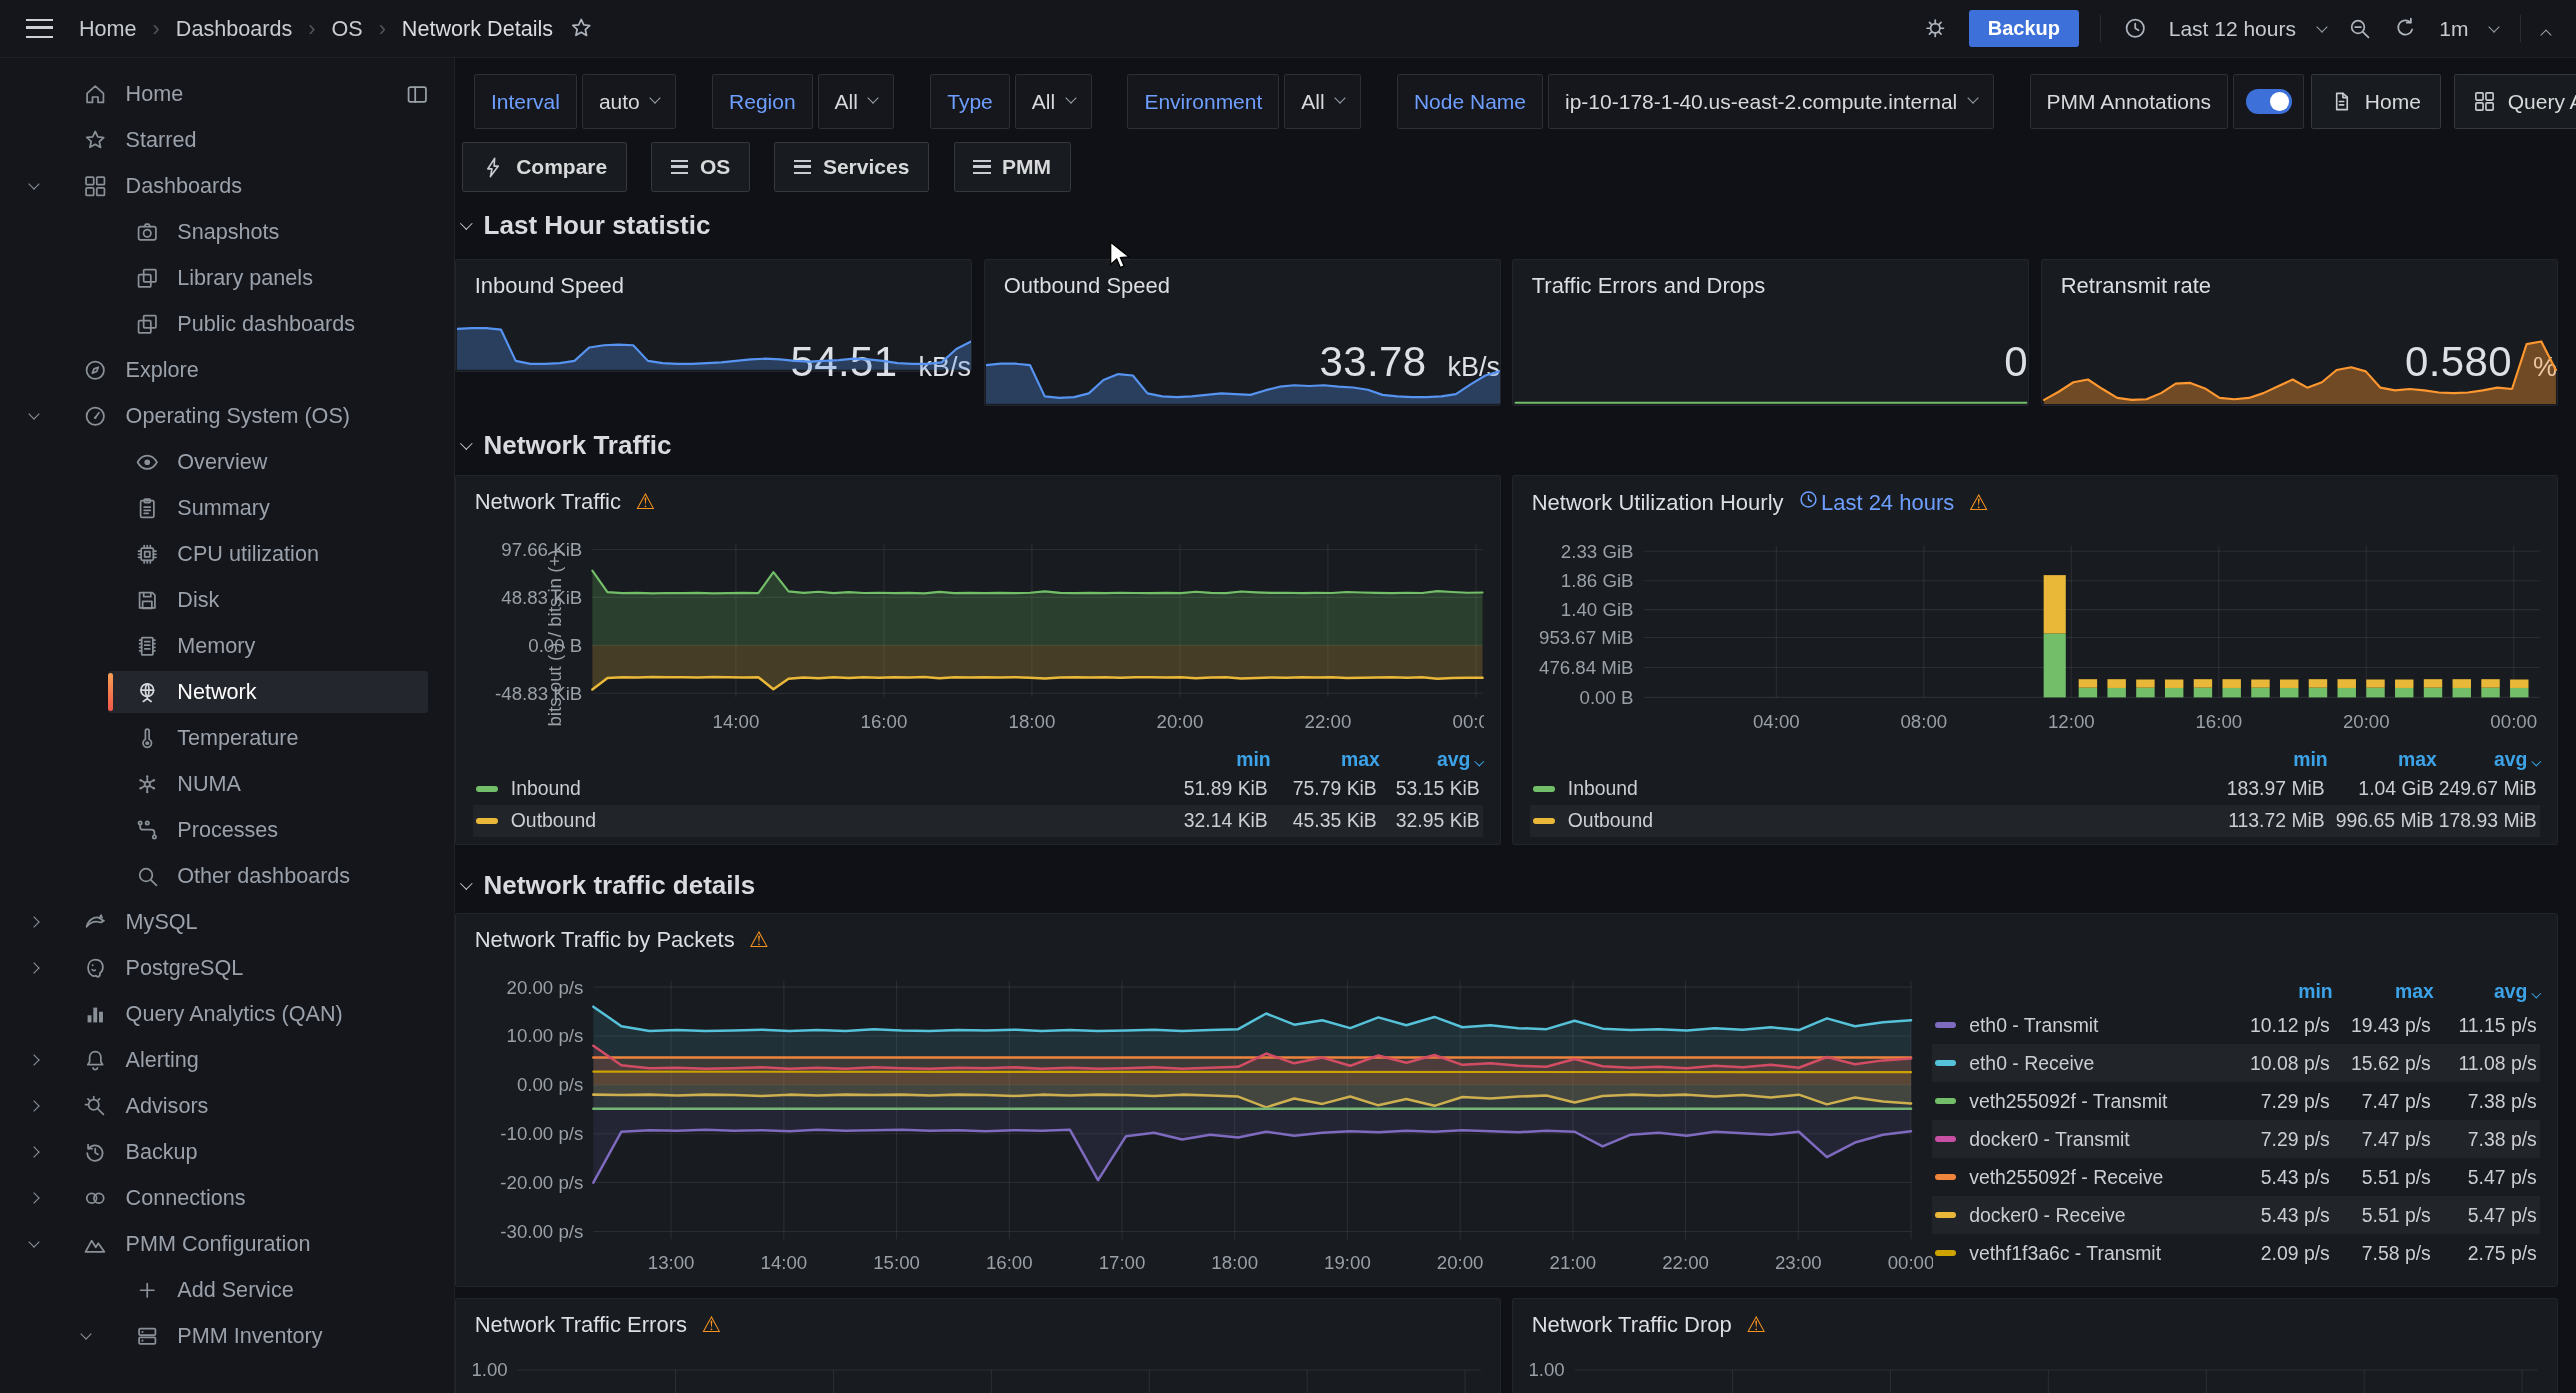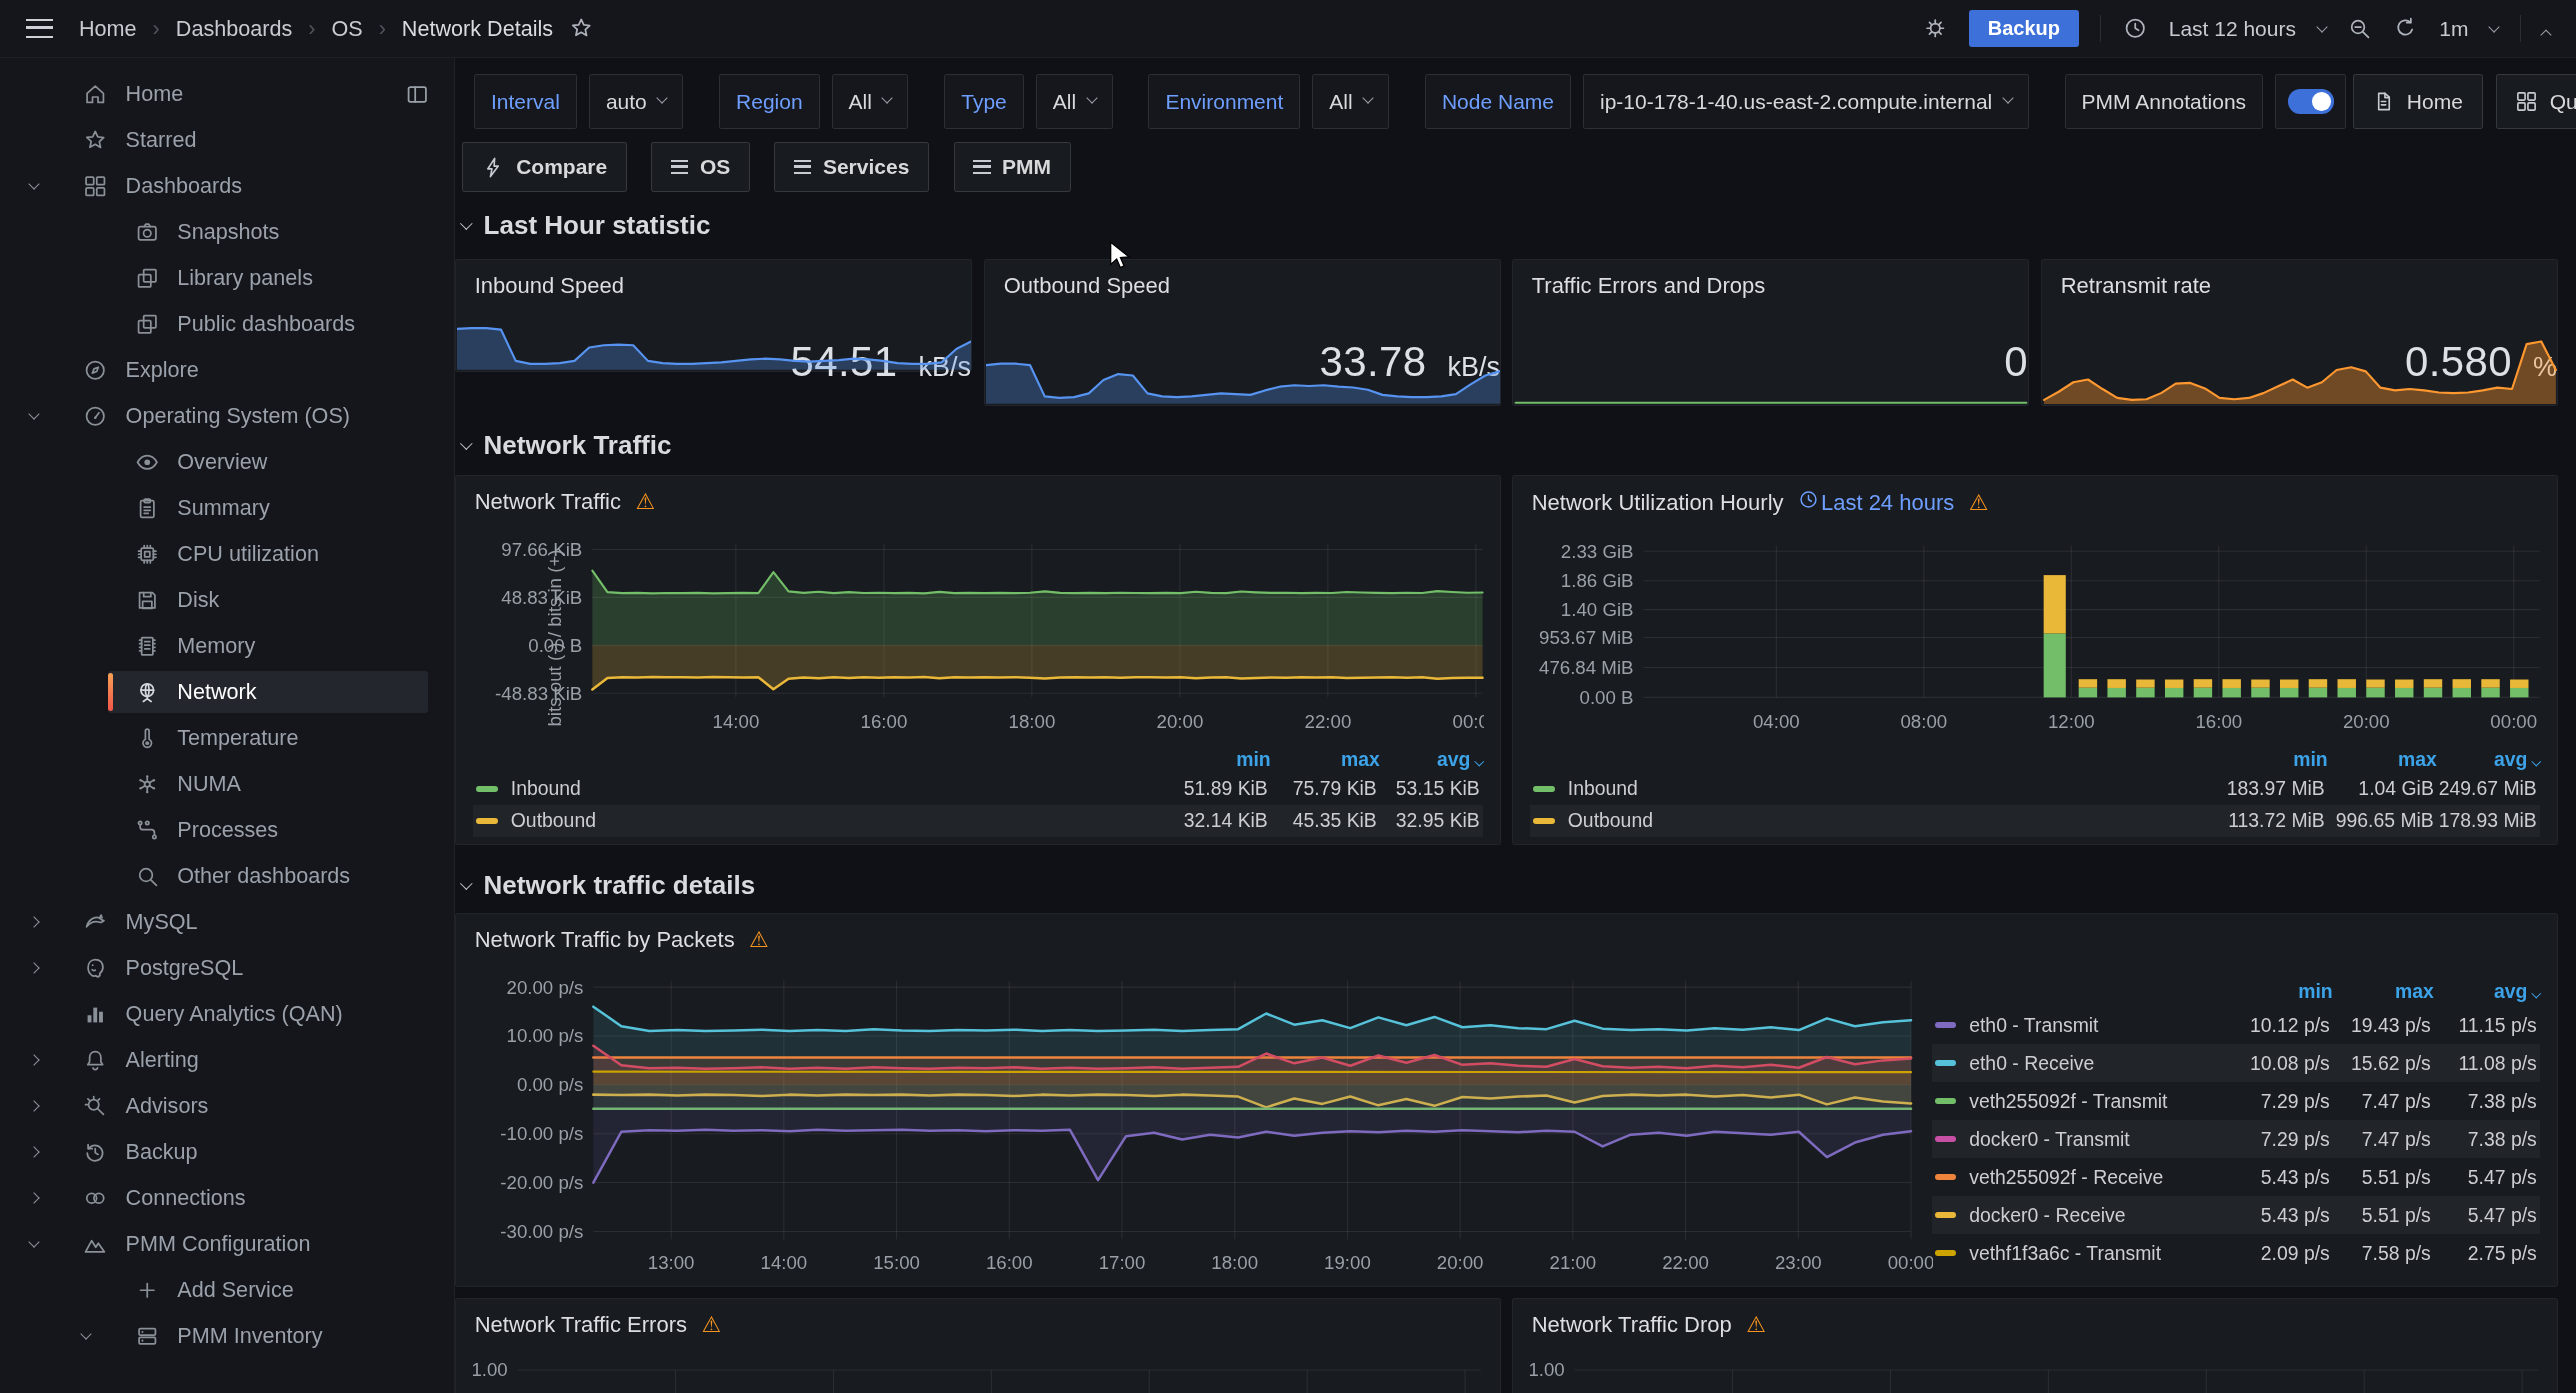--- a/index.html
+++ b/index.html
@@ -46,21 +46,21 @@
   .side-item.active::after { content:''; position:absolute; left:108px; top:4.3px; bottom:4.3px; width:5px;
     border-radius:2.9px; background:linear-gradient(#F8A054,#F1574A); z-index:1; }
   .side-item > * { position:relative; z-index:2; }
 
   
   #filters { position:absolute; left:462px; top:72px; right:18px; height:59px; display:flex; align-items:center; gap:6.5px; }
   .chip { height:55px; display:inline-flex; align-items:center; padding:0 16px; border:0.7px solid #2c3036;
     border-radius:2.2px; background:#15171c; font-size:21px; color:#d8d9da; gap:11.5px; white-space:nowrap; }
   .chip.lab { color:#6E9FFF; }
   .chip .cv { color:#9aa0a8; margin-top:-2.9px; }
-  .chip-group { display:inline-flex; gap:12px; margin-right:17.3px;padding-left:12px; }
+  .chip-group { display:inline-flex; gap:5px; margin-right:17.3px;padding-left:12px; }
   .toggle { width:46px; height:24.5px; border-radius:12.2px; background:#3D71D9; position:relative; cursor:pointer; }
   .toggle .knob { position:absolute; right:2.9px; top:2.9px; width:18.7px; height:18.7px; border-radius:50%; background:#fff; }
   #filters .right-group { margin-left:auto; display:flex; gap:13px; }
   .gbtn { height:55px; display:inline-flex; align-items:center; gap:11.5px; padding:0 18.7px; border:0.7px solid #35393f;
     border-radius:2.2px; background:#181b1f; color:#d8d9da; font-size:21px; cursor:pointer; white-space:nowrap; }
   .gbtn .b-icon { width:23px; height:23px; color:#c8ccd2; display:inline-flex; }
   .gbtn .b-icon svg { width:23px; height:23px; }
   #toolbar2 { position:absolute; left:462px; top:142px; height:52px; display:flex; gap:24.5px; }
   #toolbar2 .gbtn { height:50px; font-weight:600; }
   .bars-ic { width:17.3px; height:13.7px; border-top:2.5px solid #c8ccd2; border-bottom:2.5px solid #c8ccd2; position:relative; }

